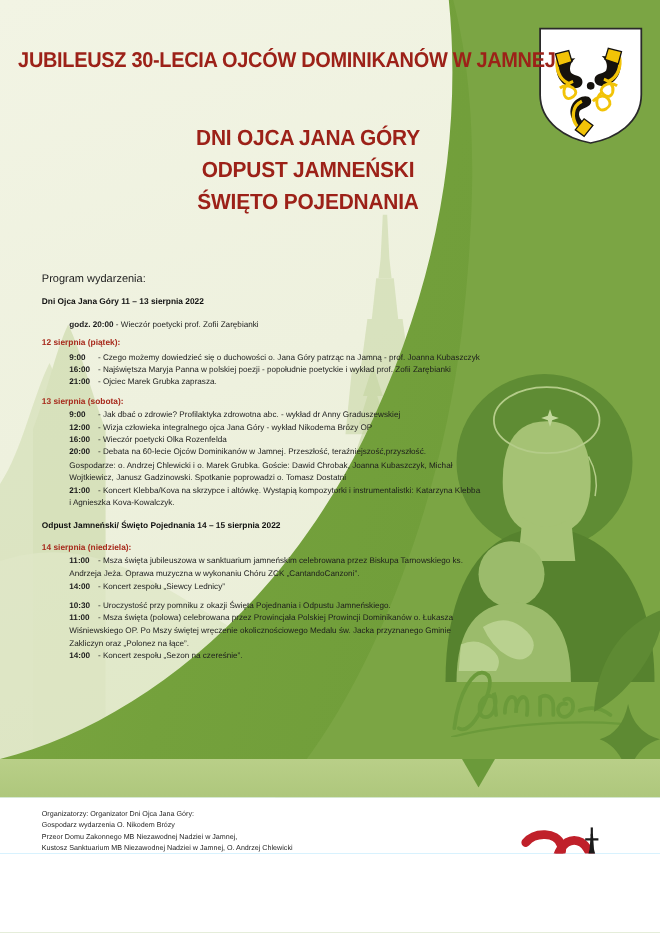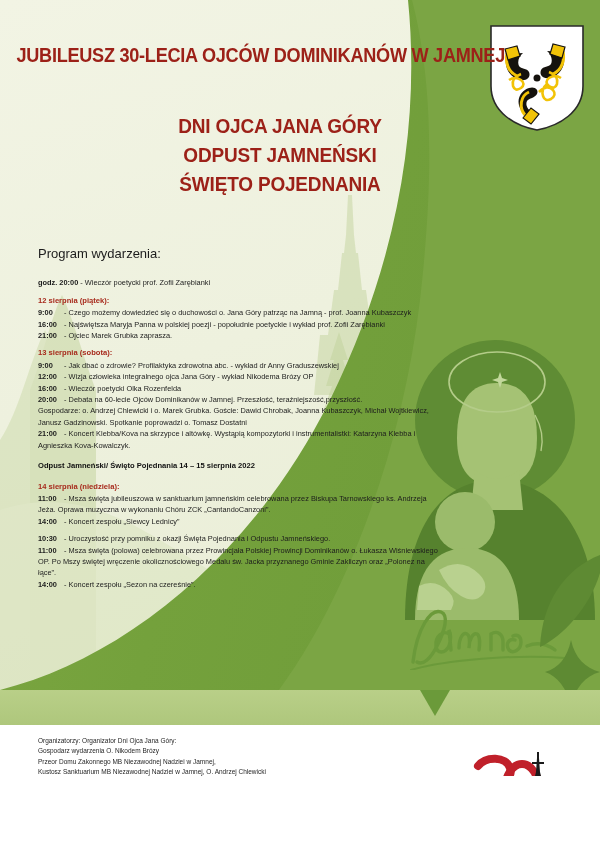--- a/index.html
+++ b/index.html
@@ -67,26 +67,26 @@
     font-family:"Liberation Sans Narrow","Liberation Sans",sans-serif;
     font-weight:bold;font-size:20px;line-height:29px;letter-spacing:-.2px;
     color:#9c2118;transform:scaleX(.95);transform-origin:center;
   }
   .subtitle div{white-space:nowrap;}
 
   .program{
     position:absolute;left:38px;top:248px;width:400px;
     font-size:7.4px;line-height:11.4px;color:#1c1c1c;
   }
-  .program .lede{font-size:13px;}
+  .program .lede{font-size:10px;}
   .spacer{height:9px;}
   .spacer-sm{height:6px;}
   .day-head{color:#a72a1c;font-weight:bold;font-size:7.6px;margin-bottom:1px;}
   .hdr-black{color:#101010;font-weight:bold;font-size:7.6px;}
-  .row{white-space:nowrap;}
+  .row{white-space:nowrap;margin-left:25px;}
   .row.wrapd{white-space:normal;}
   .t{font-weight:bold;display:inline-block;min-width:24px;}
 
   
   .footer-text{
     position:absolute;left:38px;top:736px;width:320px;
     font-size:6.5px;line-height:10.4px;color:#1f1f1f;
   }
   .footer-text .gap{height:9px;}
 
@@ -205,20 +205,21 @@
 
   <div class="subtitle">
     <div>DNI OJCA JANA GÓRY</div>
     <div>ODPUST JAMNEŃSKI</div>
     <div>ŚWIĘTO POJEDNANIA</div>
   </div>
 
   <div class="program">
     <div class="lede">Program wydarzenia:</div>
     <div class="spacer"></div>
+    <div class="hdr-black">Dni Ojca Jana Góry 11 – 13 sierpnia 2022</div>
     <div class="spacer"></div>
 
     <div>
       <div class="row wrapd"><span class="t" style="min-width:0">godz. 20:00</span><span> - Wieczór poetycki prof. Zofii Zarębianki</span></div>
     </div>
     <div class="spacer-sm"></div>
 
     <div>
       <div class="day-head">12 sierpnia (piątek):</div>
       <div class="row"><span class="t">9:00</span><span> -  Czego możemy dowiedzieć się o duchowości o. Jana Góry patrząc na Jamną  - prof. Joanna Kubaszczyk</span></div>

